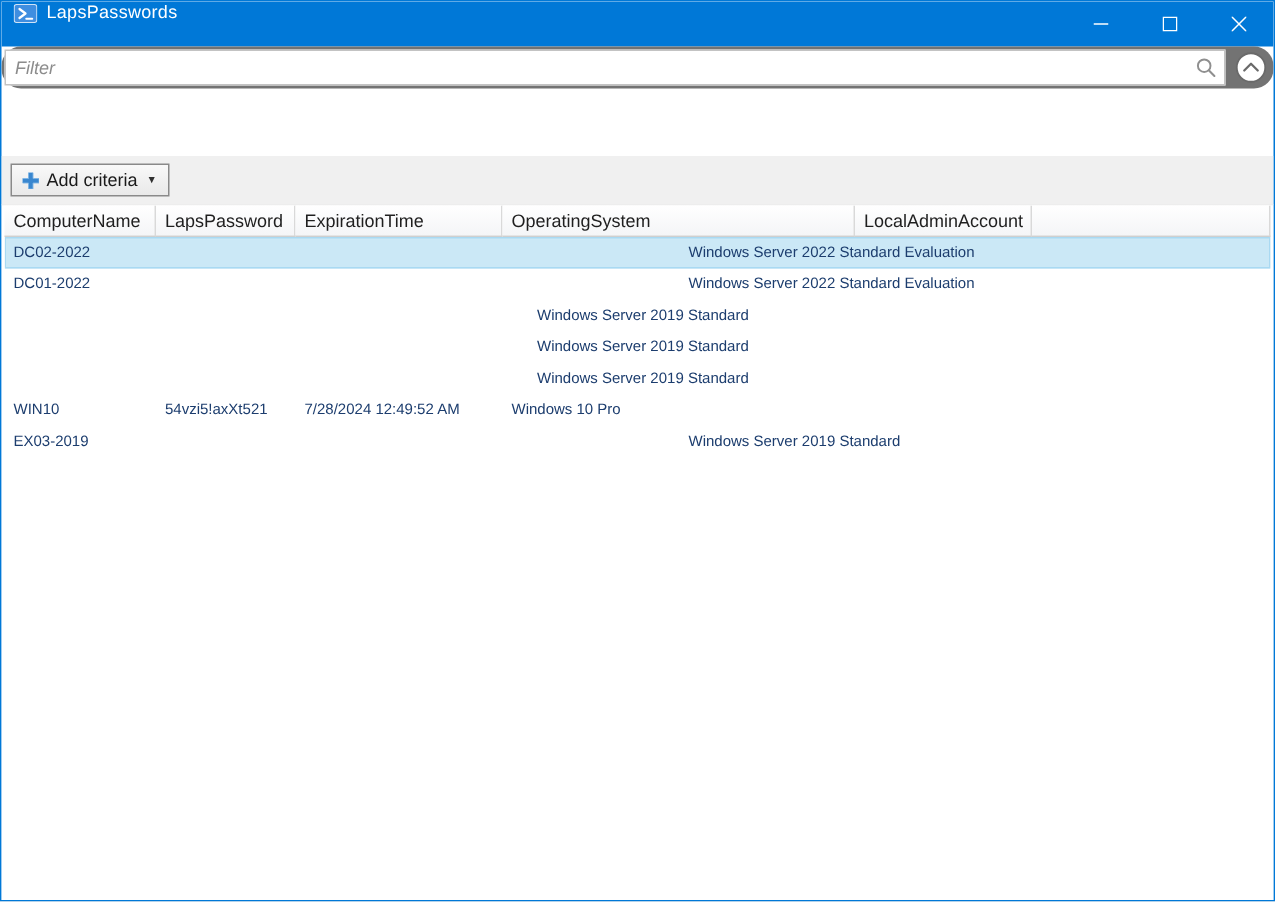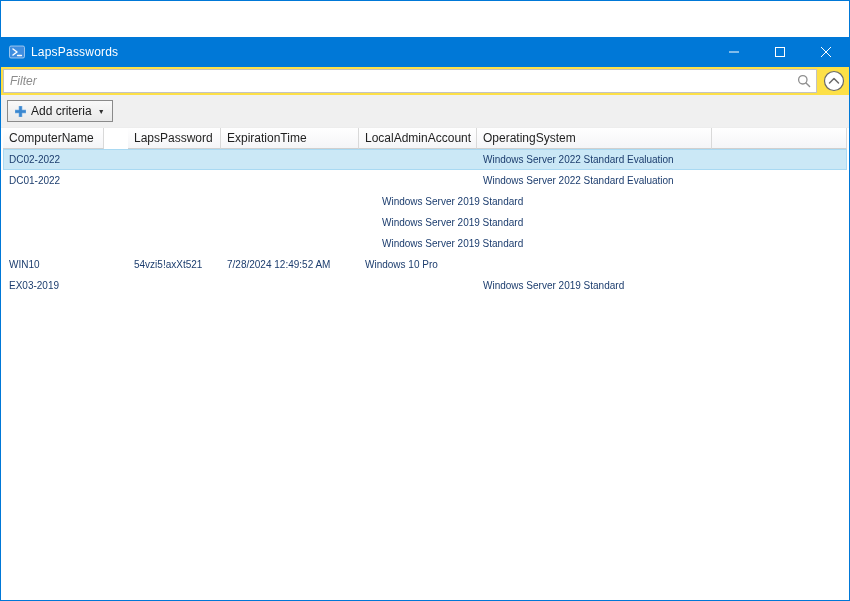--- a/index.html
+++ b/index.html
@@ -4,39 +4,39 @@
 <style>
   html,body { margin:0; padding:0; background:#e8e8e8; font-family:"Liberation Sans", sans-serif; }
   .window {
     width:850px; height:601px; box-sizing:border-box;
     border:1px solid #0078d7; background:#ffffff;
     display:flex; flex-direction:column; overflow:hidden;
   }
   
   .titlebar {
     flex:0 0 30px; height:30px; background:#0078d7; color:#ffffff;
-    display:flex; align-items:center;margin-top:36px;
+    display:flex; align-items:flex-start;
   }
   .app-icon { margin:0 6px 0 8px; display:flex; align-items:center; }
   .title-text { flex:1; font-size:12px; letter-spacing:0.2px; white-space:nowrap; overflow:hidden; }
   .win-controls { display:flex; height:100%; }
   .win-btn { width:46px; height:100%; display:flex; align-items:center; justify-content:center; cursor:default; }
   
-  .filter-row { display:flex; align-items:center; padding:2px 3px 2px 2px; background:#fde047; gap:5px; }
+  .filter-row { display:flex; align-items:center; padding:2px 3px 2px 2px; background:#737373; gap:5px;border-radius:13px; }
   .filter-box { flex:1; position:relative; }
   .filter-box input {
     width:100%; box-sizing:border-box; height:24px;
     border:1px solid #c3c3c3; padding:0 26px 0 6px;
     font-size:12px; font-family:"Liberation Sans", sans-serif; color:#333333; outline:none;
   }
   .filter-box input::placeholder { font-style:italic; color:#8c8c8c; }
   .search-icon { position:absolute; right:6px; top:5px; line-height:0; }
   .collapse-btn { width:24px; height:24px; display:flex; align-items:center; justify-content:center; line-height:0; }
   
-  .toolbar { background:#f0f0f0; padding:5px 6px; border-bottom:1px solid #ededed; }
+  .toolbar { background:#f0f0f0; padding:5px 6px; border-bottom:1px solid #ededed;margin-top:45px; }
   .add-criteria {
     display:inline-flex; align-items:center; gap:5px;
     font-size:12px; font-family:"Liberation Sans", sans-serif; color:#1a1a1a;
     padding:2px 7px; height:22px; box-sizing:border-box;
     border:1px solid #8a8a8a; background:linear-gradient(#f9f9f9,#e9e9e9); cursor:default;
   }
   .plus-icon { display:flex; line-height:0; }
   .dd-arrow { font-size:7px; color:#303030; margin-left:1px; }
   
   .grid { flex:1; display:flex; flex-direction:column; padding:0 2px 2px 2px; background:#ffffff; overflow:hidden; }
@@ -45,21 +45,21 @@
     box-sizing:border-box; padding:0 4px 0 6px; font-size:12px; color:#1f1f1f;
     background:linear-gradient(#ffffff,#f4f5f7);
     border-right:1px solid #d9d9d9; border-bottom:1px solid #cfcfcf;
     white-space:nowrap; overflow:hidden; cursor:default;
   }
   .hfiller { flex:1; }
   .grid-body { flex:1; overflow:hidden; }
   .grid-row { display:flex; height:21px; line-height:21px; font-size:10px; color:#1c3d6e; cursor:default; }
   .grid-row.selected { background:#cbe8f6; box-shadow:inset 0 0 0 1px #a9d9f2; }
   .cell { box-sizing:border-box; padding:0 4px 0 6px; white-space:nowrap; overflow:hidden; }
-  .col0 { width:101px; } .col1 { width:93px;margin-left:24px; } .col2 { width:138px; }
+  .col0 { width:101px; } .col1 { width:93px; } .col2 { width:138px; }
   .col3 { width:118px; } .col4 { width:235px; }
 </style>
 </head>
 <body>
 
 <div class="window">
 
   <div class="titlebar">
     <span class="app-icon">
       <svg width="16" height="16" viewBox="0 0 16 16">
@@ -116,22 +116,22 @@
       <span>Add criteria</span>
       <span class="dd-arrow">▼</span>
     </button>
   </div>
 
   <div class="grid">
     <div class="grid-header">
       <div class="hcell col0">ComputerName</div>
       <div class="hcell col1">LapsPassword</div>
       <div class="hcell col2">ExpirationTime</div>
+      <div class="hcell col4">OperatingSystem</div>
       <div class="hcell col3">LocalAdminAccount</div>
-      <div class="hcell col4">OperatingSystem</div>
       <div class="hcell hfiller"></div>
     </div>
     <div class="grid-body" id="grid-body">
         <div class="grid-row selected">
           <div class="cell col0">DC02-2022</div>
           <div class="cell col1"></div>
           <div class="cell col2"></div>
           <div class="cell col3"></div>
           <div class="cell col4">Windows Server 2022 Standard Evaluation</div>
         </div>

